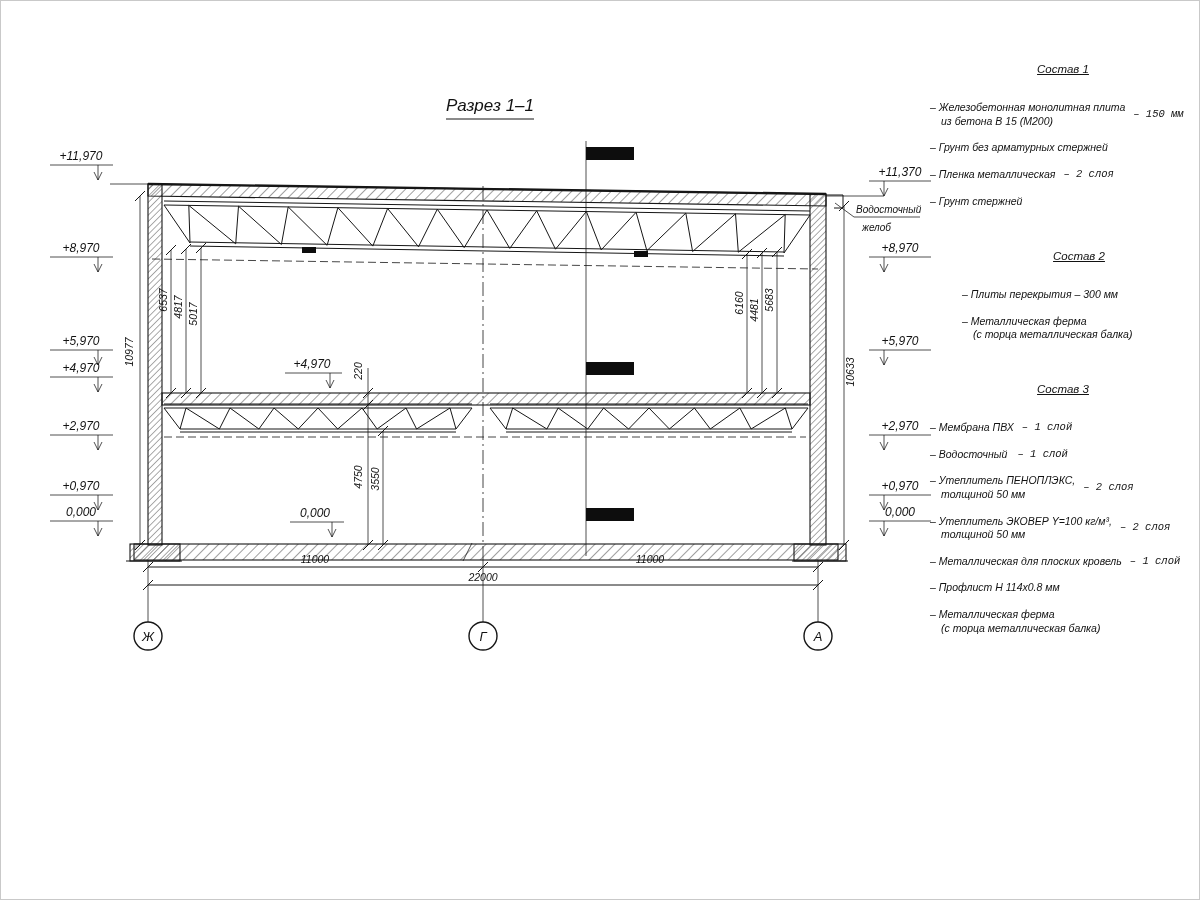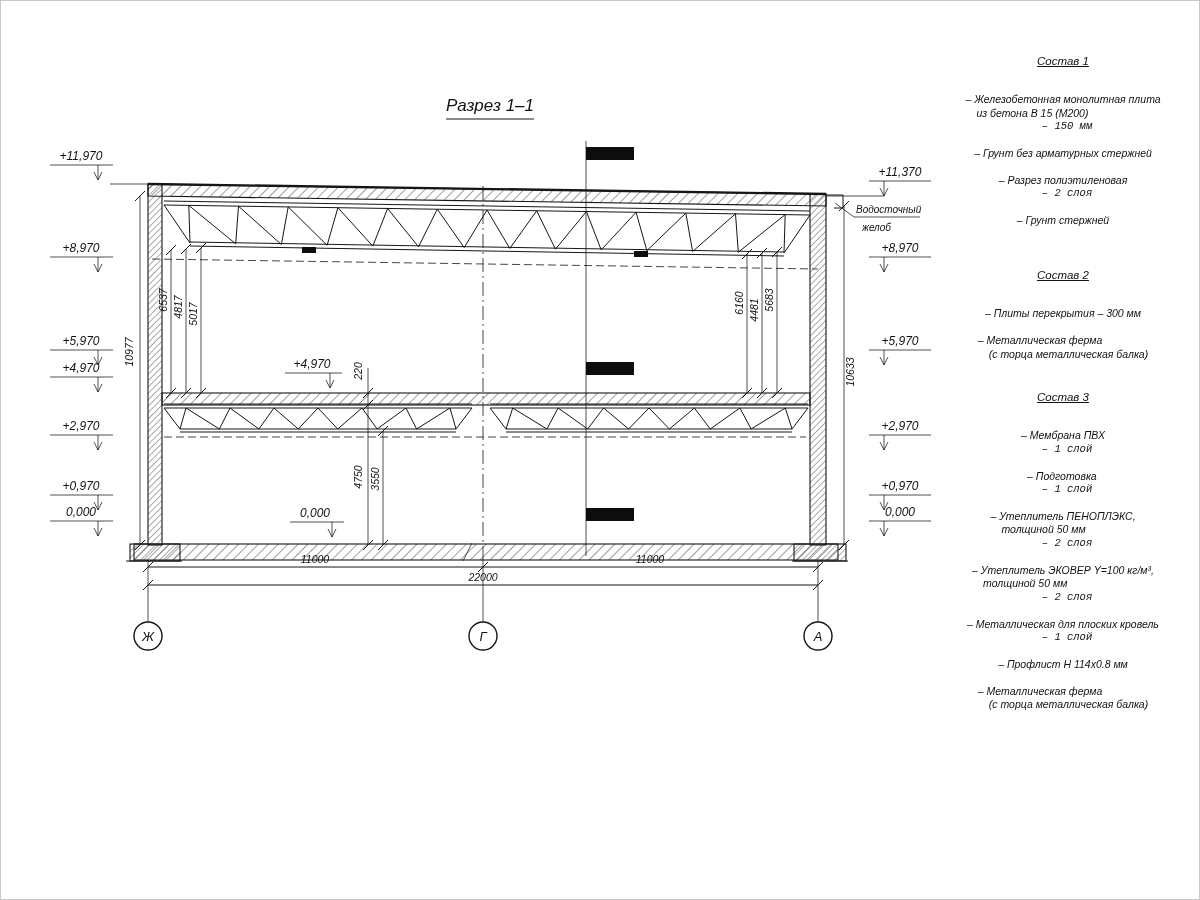--- a/index.html
+++ b/index.html
@@ -18,28 +18,28 @@
   .hfill2 { fill:url(#hatch2); stroke:#161616; stroke-width:1.1; }
   .solid  { fill:#0d0d0d; stroke:none; }
 
   text { fill:#121212; font-family:"Liberation Sans", sans-serif; font-style:italic; }
   .mk  { font-size:12px;   text-anchor:middle; }
   .dm  { font-size:10.5px; text-anchor:middle; }
   .ax  { font-size:13px;   text-anchor:middle; }
   .ttl { font-size:17px;   text-anchor:middle; }
   .sm  { font-size:10px; }
 
-  .panel { position:absolute; left:930px; top:54px; width:266px; color:#121212;
+  .panel { position:absolute; left:930px; top:62px; width:266px; color:#121212;
            font-style:italic; font-size:10.5px; line-height:1.3; }
   .spec-header { text-align:center; font-size:11.5px; text-decoration:underline; margin-bottom:24px; }
-  .spec-item { display:flex; justify-content:flex-start; align-items:center; margin-bottom:13px;flex-direction:column; }
+  .spec-item { display:flex; justify-content:flex-start; align-items:center; margin-bottom:13px; }
   .spec-text { white-space:pre-line; padding-left:11px; text-indent:-11px; }
   .spec-val  { white-space:nowrap; margin-left:8px;font-family:Liberation Mono, monospace; }
-  .spec-2 { margin-top:41px; }
-  .spec-3 { margin-top:29px; }
+  .spec-2 { margin-top:41px;margin-left:32px; }
+  .spec-3 { margin-top:40px; }
 </style>
 </head>
 <body>
 
 <div class="sheet">
 
 <svg class="drawing" width="1200" height="900" viewBox="0 0 1200 900" xmlns="http://www.w3.org/2000/svg">
   <defs>
     <pattern id="hatch" width="7" height="7" patternUnits="userSpaceOnUse" patternTransform="rotate(45)">
       <line x1="0" y1="0" x2="0" y2="7" stroke="#2a2a2a" stroke-width="0.9"></line>
@@ -253,21 +253,21 @@
     <div class="spec-item">
       <div class="spec-text">– Железобетонная  монолитная плита
 из бетона В 15 (М200)</div>
       <div class="spec-val">– 150 мм</div>
     </div>
     <div class="spec-item">
       <div class="spec-text">– Грунт без арматурных стержней</div>
       <div class="spec-val"></div>
     </div>
     <div class="spec-item">
-      <div class="spec-text">– Разрез полиэтиленовая</div>
+      <div class="spec-text">– Пленка металлическая</div>
       <div class="spec-val">– 2 слоя</div>
     </div>
     <div class="spec-item">
       <div class="spec-text">– Грунт стержней</div>
       <div class="spec-val"></div>
     </div>
   </div>
 
   <div class="spec spec-2">
     <div class="spec-header">Состав 2</div>
@@ -282,21 +282,21 @@
     </div>
   </div>
 
   <div class="spec spec-3">
     <div class="spec-header">Состав 3</div>
     <div class="spec-item">
       <div class="spec-text">– Мембрана ПВХ</div>
       <div class="spec-val">– 1 слой</div>
     </div>
     <div class="spec-item">
-      <div class="spec-text">– Подготовка</div>
+      <div class="spec-text">– Водосточный</div>
       <div class="spec-val">– 1 слой</div>
     </div>
     <div class="spec-item">
       <div class="spec-text">– Утеплитель ПЕНОПЛЭКС,
 толщиной 50 мм</div>
       <div class="spec-val">– 2 слоя</div>
     </div>
     <div class="spec-item">
       <div class="spec-text">– Утеплитель ЭКОВЕР Y=100 кг/м³,
 толщиной 50 мм</div>

